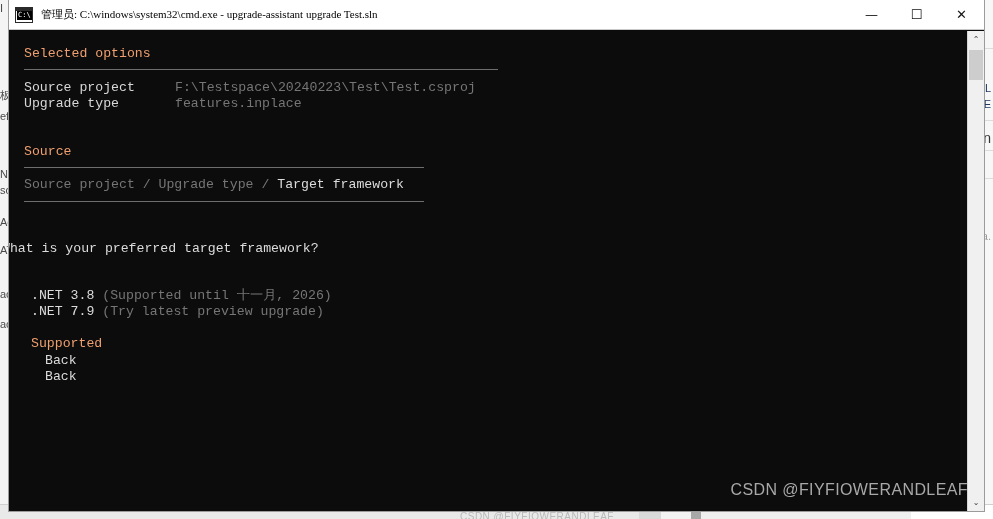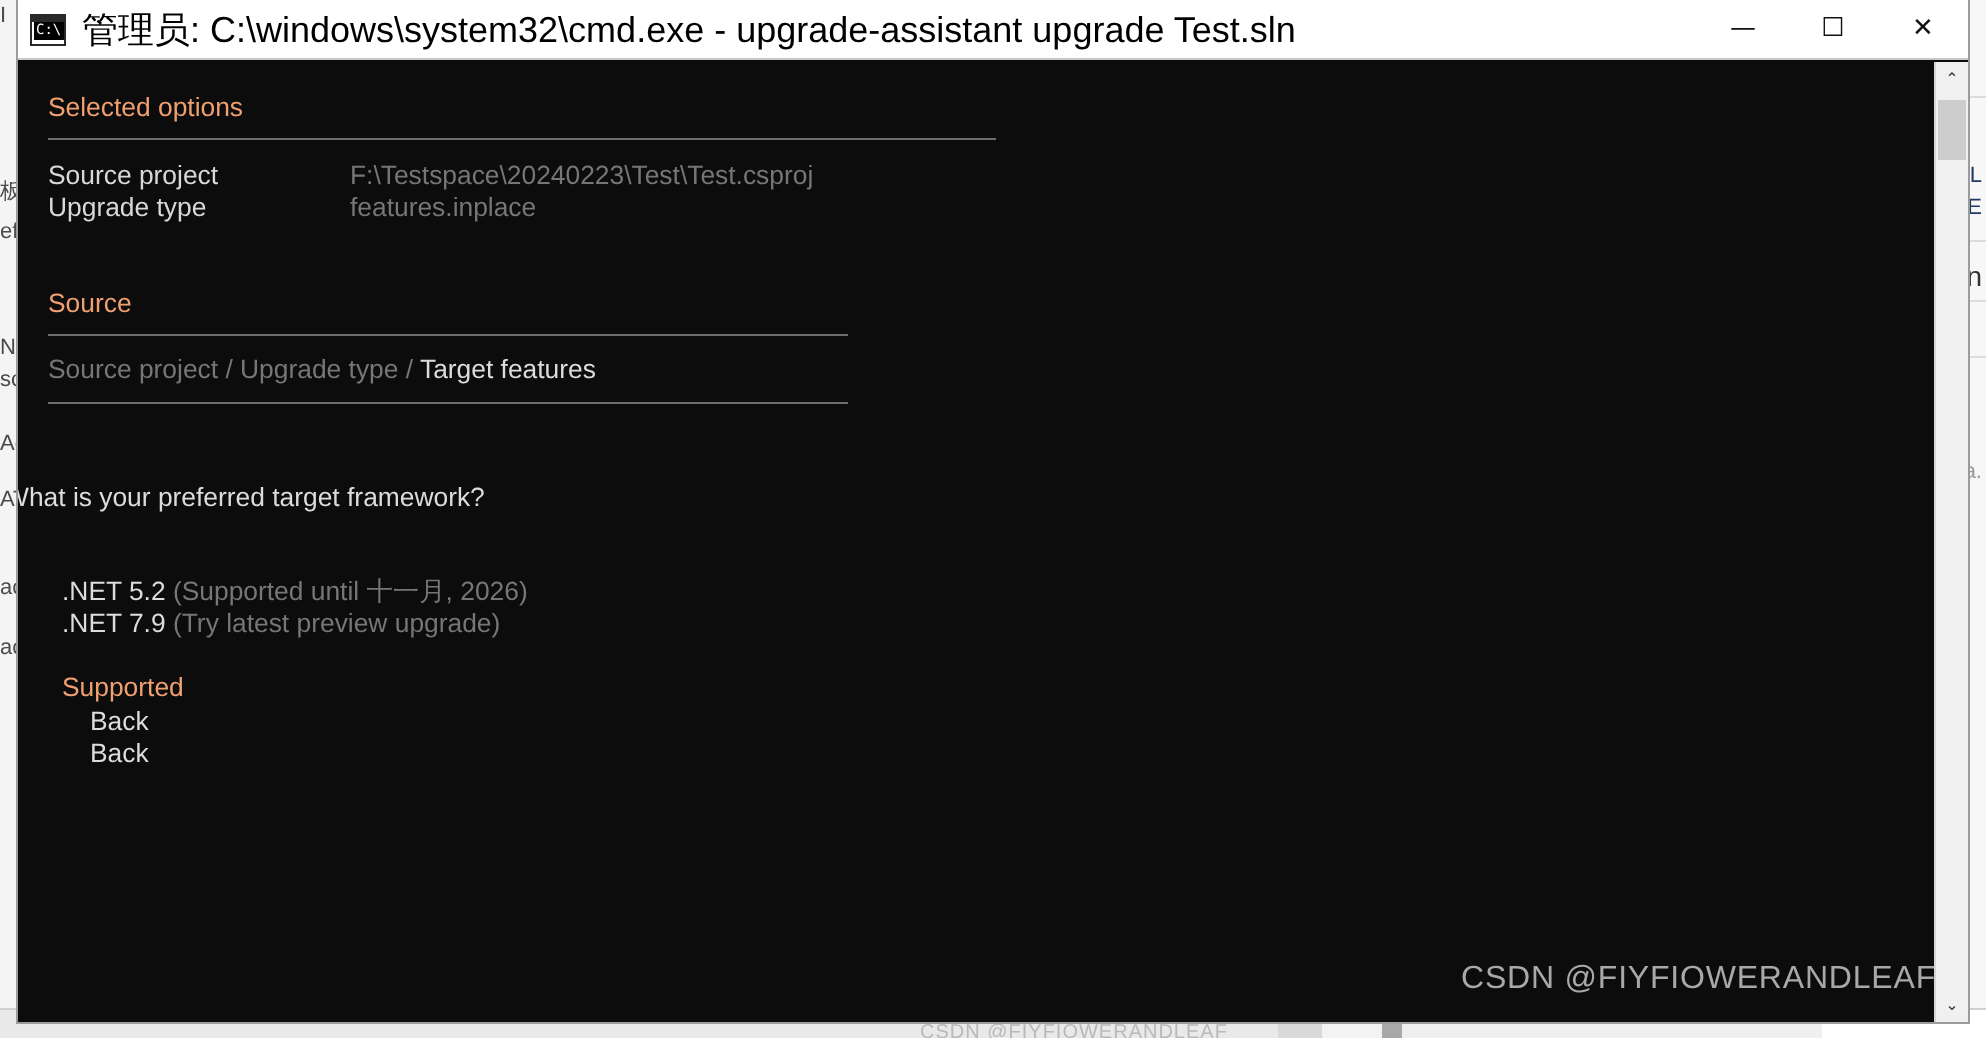--- a/index.html
+++ b/index.html
@@ -127,24 +127,25 @@
     left: 1px; top: 3px;
     font-family: "DejaVu Sans Mono", monospace;
     font-size: 7px;
     line-height: 9px;
     color: #ffffff;
     background: #000000;
     padding: 0 1px;
   }
   #title-text {
     margin-left: 8px;
-    font-size: 18px;
+    font-size: 11px;
     color: #000000;
     white-space: nowrap;
     overflow: hidden;
+    font-family: Liberation Serif, serif;
   }
   #win-buttons {
     margin-left: auto;
     display: flex;
     height: 29px;
   }
   .win-btn {
     width: 45px;
     height: 29px;
     display: flex;
@@ -155,21 +156,21 @@
     font-family: "DejaVu Sans", sans-serif;
     line-height: 1;
   }
 
   
   #console-body {
     position: absolute;
     left: 0; top: 31px;
     width: 975px;
     height: 480px;
-    font-family: Liberation Sans, sans-serif;
+    font-family: Liberation Mono, monospace;
     font-size: 13.2px;
     line-height: 16.4px;
     color: #cccccc;
     white-space: pre;
   }
   .abs { position: absolute; white-space: pre; }
   .hdr     { color: #f0a070; }
   .label   { color: #d8d8d8; }
   .dim     { color: #767676; }
   .bright  { color: #dcdcdc; }
@@ -282,30 +283,30 @@
     <div class="abs label" style="left:15px; top:49px;">Source project</div>
     <div class="abs dim" style="left:166px; top:49px;text-align:right;">F:\Testspace\20240223\Test\Test.csproj</div>
 
     <div class="abs label" style="left:15px; top:65px;">Upgrade type</div>
     <div class="abs dim" style="left:166px; top:65px;">features.inplace</div>
 
     
     <div class="abs hdr" style="left:15px; top:113px;">Source</div>
     <div class="rule" style="left:15px; top:136px; width:400px;"></div>
 
-    <div class="abs" style="left:15px; top:146px;"><span class="dim">Source project</span><span class="dim"> / </span><span class="dim">Upgrade type</span><span class="dim"> / </span><span class="bright">Target features</span></div>
+    <div class="abs" style="left:15px; top:146px;"><span class="dim">Source project</span><span class="dim"> / </span><span class="dim">Upgrade type</span><span class="dim"> / </span><span class="bright">Target framework</span></div>
 
     <div class="rule" style="left:15px; top:170px; width:400px;"></div>
 
     
     <div class="abs bright" style="left:-7px; top:210px;">What is your preferred target framework?</div>
 
     
 
-    <div class="abs" style="left:22px; top:257px;"><span class="bright">.NET 5.2</span><span class="dim"> </span><span class="dim">(Supported until 十一月, 2026)</span></div>
+    <div class="abs" style="left:22px; top:257px;"><span class="bright">.NET 3.8</span><span class="dim"> </span><span class="dim">(Supported until 十一月, 2026)</span></div>
 
     <div class="abs" style="left:22px; top:273px;"><span class="bright">.NET 7.9</span><span class="dim"> </span><span class="dim">(Try latest preview upgrade)</span></div>
 
     
     <div class="abs hdr" style="left:22px; top:305px;">Supported</div>
     <div class="abs bright" style="left:36px; top:322px;">Back</div>
     <div class="abs bright" style="left:36px; top:338px;">Back</div>
 
   </div>
 

